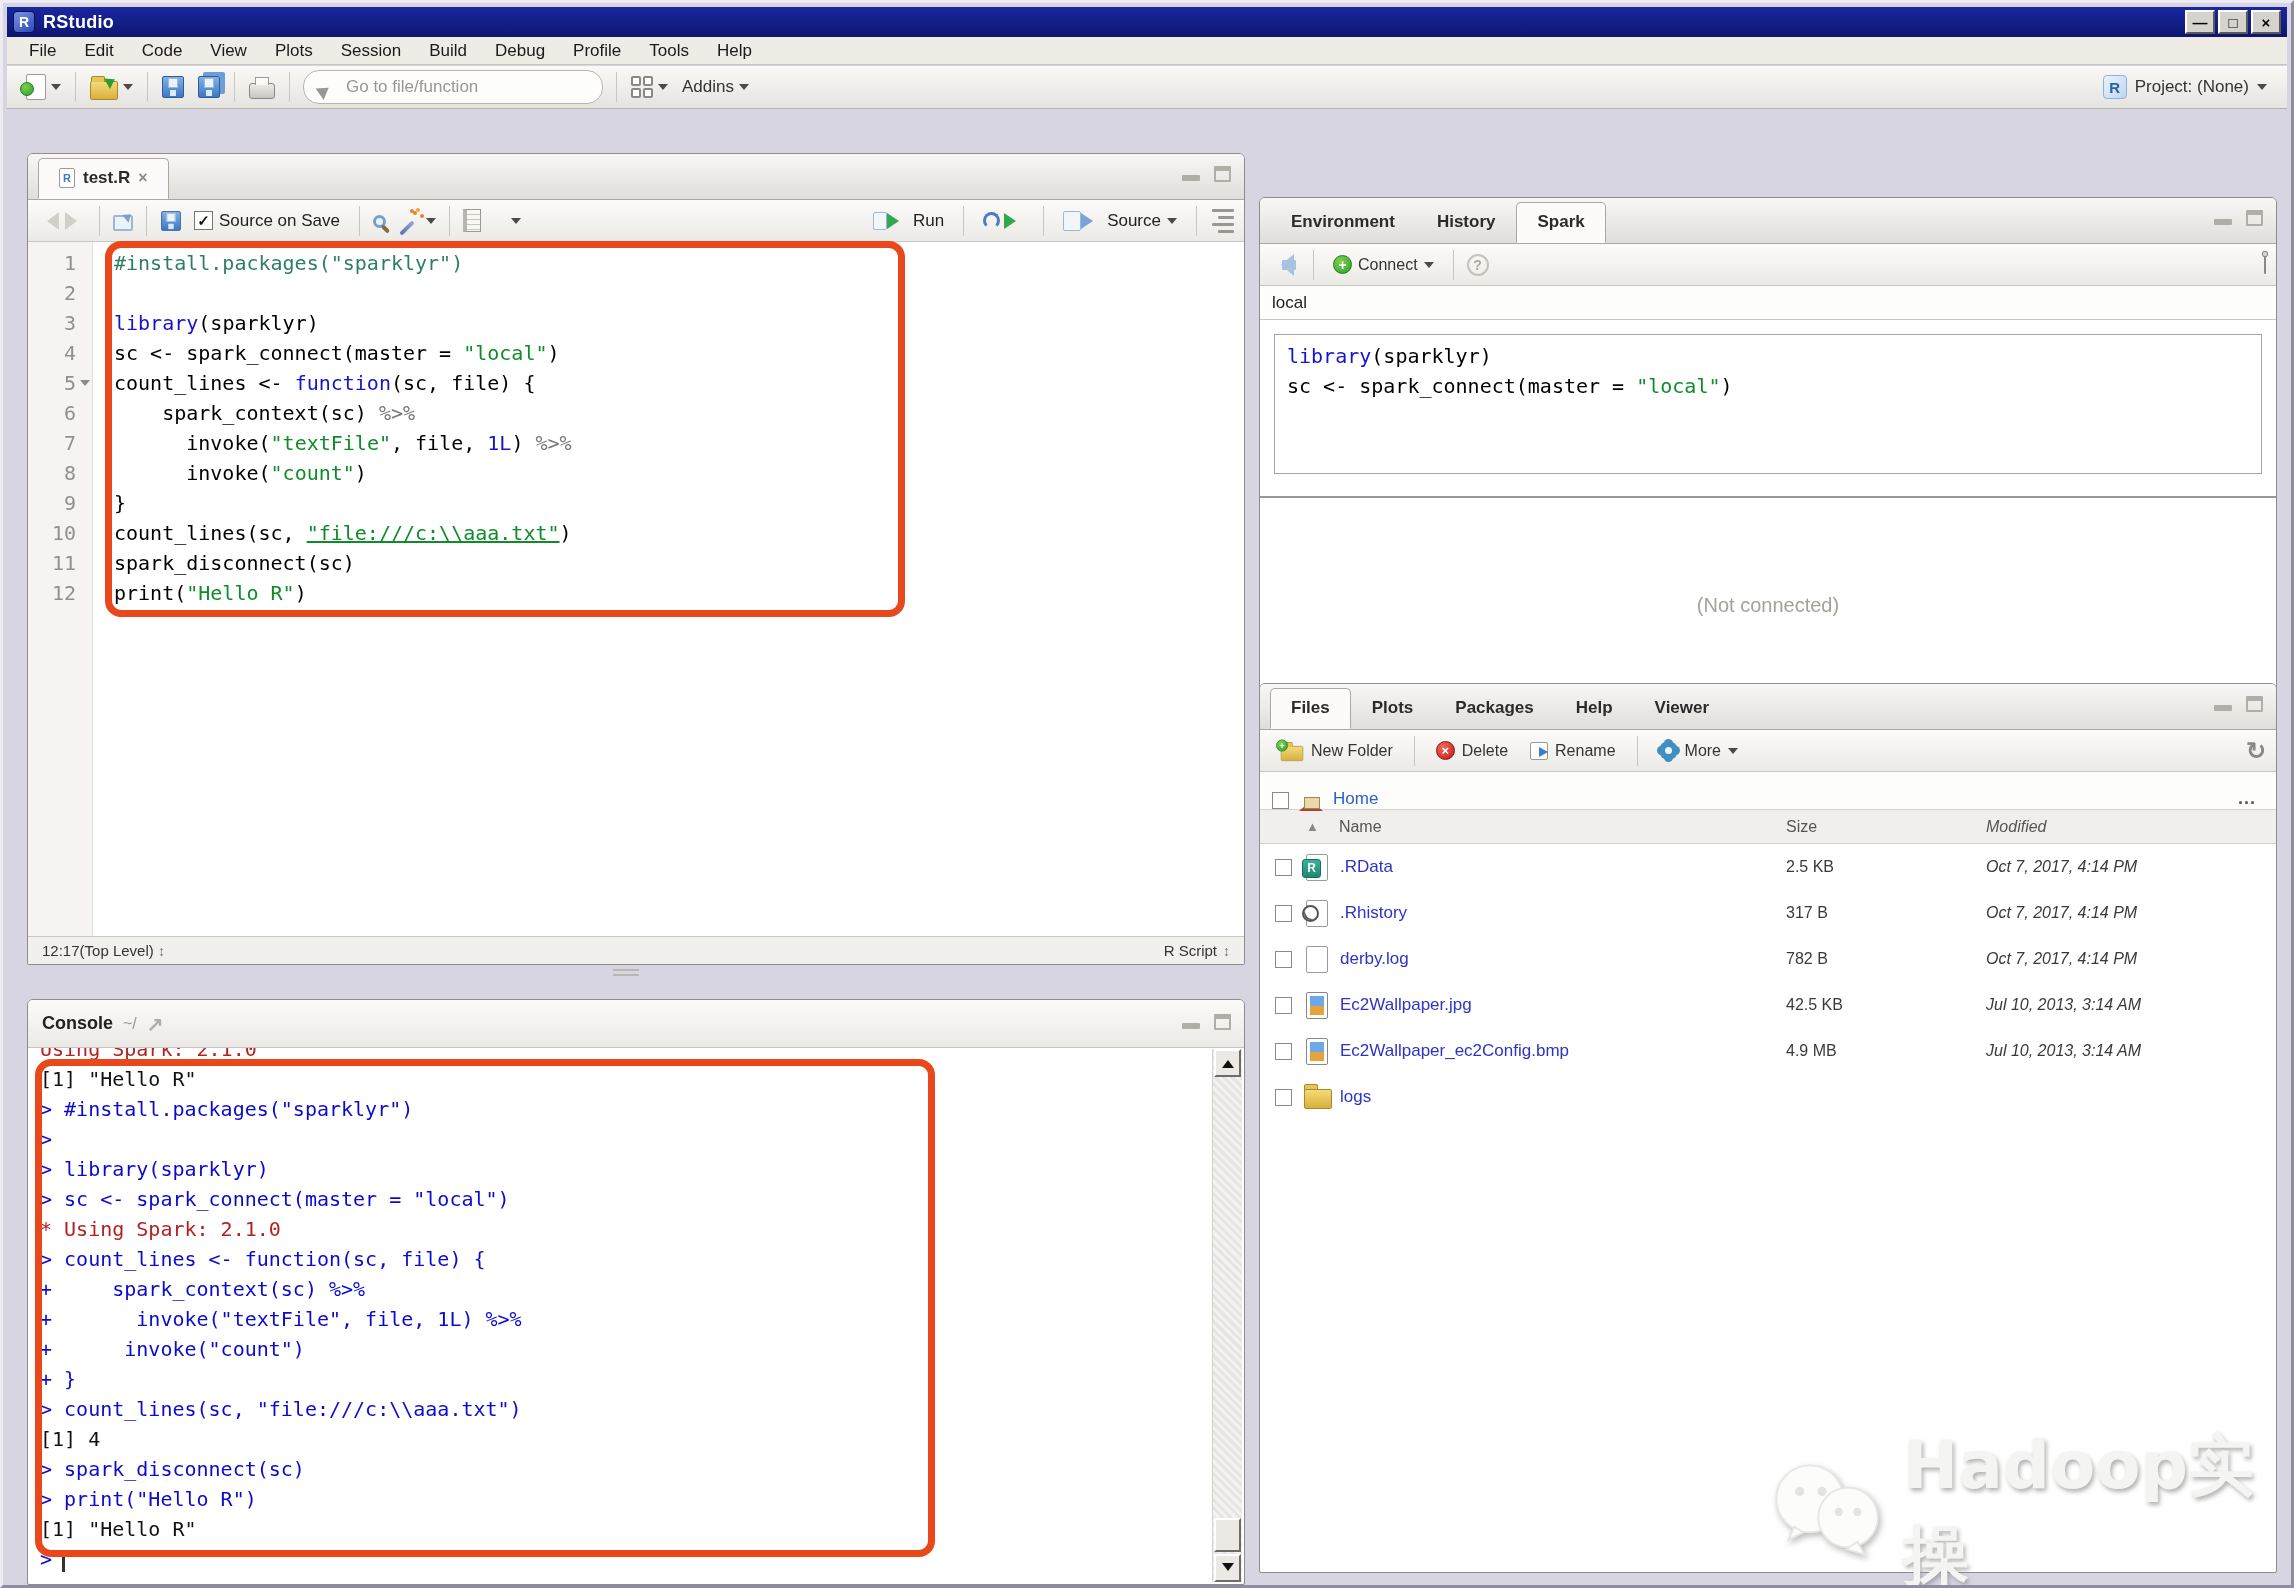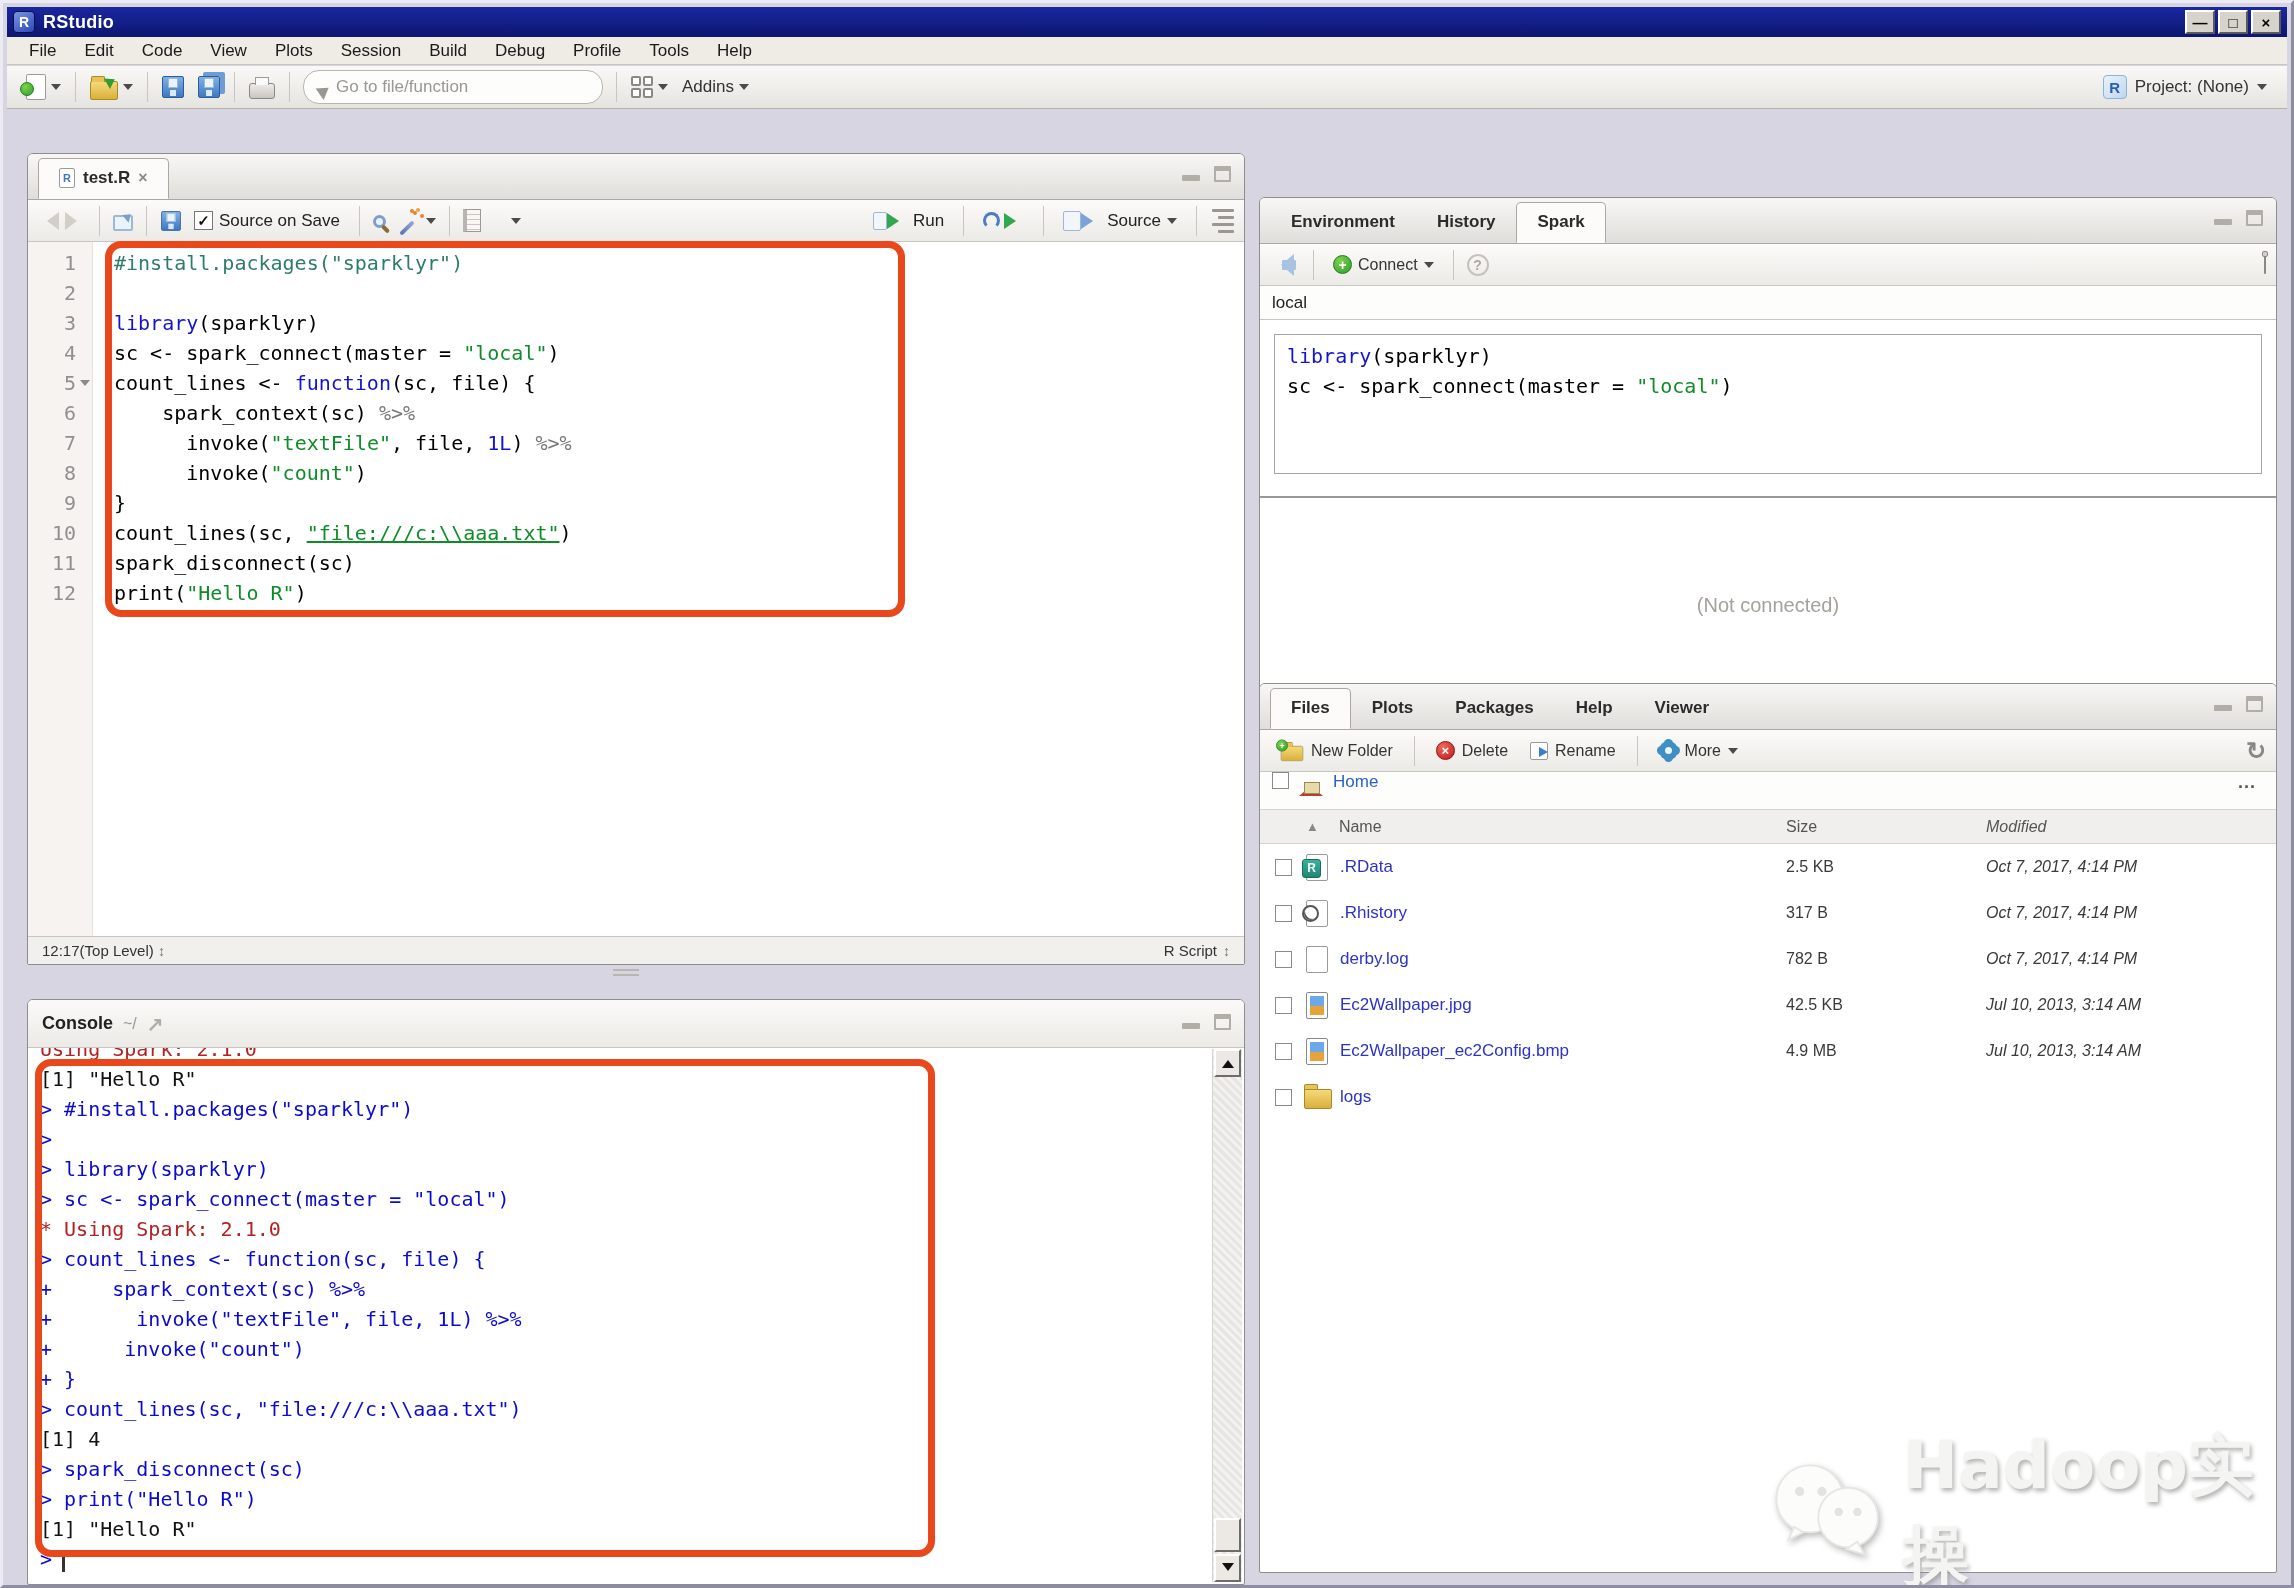--- a/index.html
+++ b/index.html
@@ -24,21 +24,21 @@
   .menu-item{padding:3px 14px;font-size:17px;color:#1a1a1a;}
 
   
   .maintoolbar{position:absolute;left:4px;top:63px;right:4px;height:43px;
     background:linear-gradient(180deg,#FAF9F7,#E6E4DF);border-bottom:1px solid #B5B2AC;
     display:flex;align-items:center;padding:0 12px;}
   .tbtn{height:36px;display:flex;align-items:center;padding:0 7px;gap:5px;}
   .tsep{width:1px;height:30px;background:#C9C6C0;margin:0 7px;}
   .caret{width:0;height:0;border-left:5px solid transparent;border-right:5px solid transparent;border-top:6px solid #4a4a4a;display:inline-block;}
   .goto{width:300px;height:32px;border:1px solid #B9B6B0;border-radius:16px;background:#FDFDFC;display:flex;align-items:center;
-    padding:16px 14px;color:#9A9792;font-size:17px;margin:0 6px;}
+    gap:10px;padding:16px 14px;color:#9A9792;font-size:17px;margin:0 6px;}
   .goto-arrow{width:0;height:0;border:7px solid transparent;border-left:11px solid #9A9792;transform:rotate(-35deg);margin-top:4px;}
   .toolbar-right{margin-left:auto;display:flex;align-items:center;gap:8px;font-size:17px;color:#333;padding-right:8px;}
   .addins{font-size:17px;color:#333;}
 
   
   .i-page{width:20px;height:26px;background:#fff;border:1px solid #9a9a9a;border-radius:2px;position:relative;}
   .i-page.new::after{content:"";position:absolute;left:-7px;top:7px;width:12px;height:12px;border-radius:50%;
      background:radial-gradient(circle at 35% 30%,#7CD24A,#2E9E2E);border:1px solid #1F7A1F;}
   .i-folder{width:28px;height:19px;background:linear-gradient(#F4D97A,#D9B13B);border:1px solid #A98A2A;border-radius:2px;position:relative;margin-top:6px;}
   .i-folder::before{content:"";position:absolute;top:-6px;left:0;width:12px;height:5px;background:#E6C45A;border:1px solid #A98A2A;border-bottom:none;border-radius:2px 2px 0 0;}
@@ -150,21 +150,21 @@
   .ftb-item{display:flex;align-items:center;gap:7px;padding:0 8px;font-size:16px;color:#333;}
   .i-folder.sm{transform:scale(.8);margin-right:-2px;}
   .i-folder.plus::after{content:"+";position:absolute;left:-7px;top:-9px;width:13px;height:13px;border-radius:50%;
      background:radial-gradient(circle at 35% 30%,#7CD24A,#2E9E2E);border:1px solid #1F7A1F;color:#fff;font-size:11px;font-weight:bold;display:flex;align-items:center;justify-content:center;}
   .i-del{width:19px;height:19px;border-radius:50%;background:radial-gradient(circle at 35% 30%,#F06A5A,#C01818);color:#fff;font-weight:bold;display:flex;align-items:center;justify-content:center;font-size:13px;border:1px solid #8f1010;}
   .i-ren{width:18px;height:18px;background:#fff;border:1px solid #999;border-radius:2px;position:relative;}
   .i-ren::after{content:"";position:absolute;right:-6px;top:4px;width:0;height:0;border:5px solid transparent;border-left:9px solid #3D7CC9;}
   .i-gear{width:19px;height:19px;border-radius:50%;background:#3D8FC4;position:relative;box-shadow:0 -7px 0 -5px #3D8FC4,0 7px 0 -5px #3D8FC4,-7px 0 0 -5px #3D8FC4,7px 0 0 -5px #3D8FC4;}
   .i-gear::after{content:"";position:absolute;inset:6px;background:#EDF4FA;border-radius:50%;}
   .i-refresh{color:#8a8885;font-size:24px;font-weight:bold;margin-left:auto;}
-  .breadcrumb{height:38px;background:#FDFDFC;border-bottom:1px solid #D5D3CF;display:flex;align-items:flex-start;gap:10px;padding:0 12px;}
+  .breadcrumb{height:38px;background:#FDFDFC;border-bottom:1px solid #D5D3CF;display:flex;align-items:flex-end;gap:10px;padding:0 12px;}
   .cb-sm{width:17px;height:17px;background:#fff;border:1px solid #8a8a8a;}
   .i-home{position:relative;width:24px;height:20px;margin-top:2px;}
   .i-home::before{content:"";position:absolute;top:0;left:0;width:0;height:0;border:12px solid transparent;border-bottom:10px solid #B3412C;}
   .i-home::after{content:"";position:absolute;bottom:0;left:5px;width:14px;height:10px;background:#E9D9A8;border:1px solid #9a8a5a;}
   .home-label{color:#2B62C4;font-size:17px;}
   .bc-ellipsis{margin-left:auto;color:#555;font-weight:bold;font-size:18px;letter-spacing:1px;padding:0 8px;}
   .ftable-header{height:34px;background:#F0EFED;border-bottom:1px solid #D5D3CF;display:flex;align-items:center;font-size:16px;color:#555;}
   .col-sel{flex:0 0 46px;display:flex;align-items:center;justify-content:center;}
   .col-name{flex:1;display:flex;align-items:center;gap:12px;}
   .col-size{flex:0 0 200px;}

